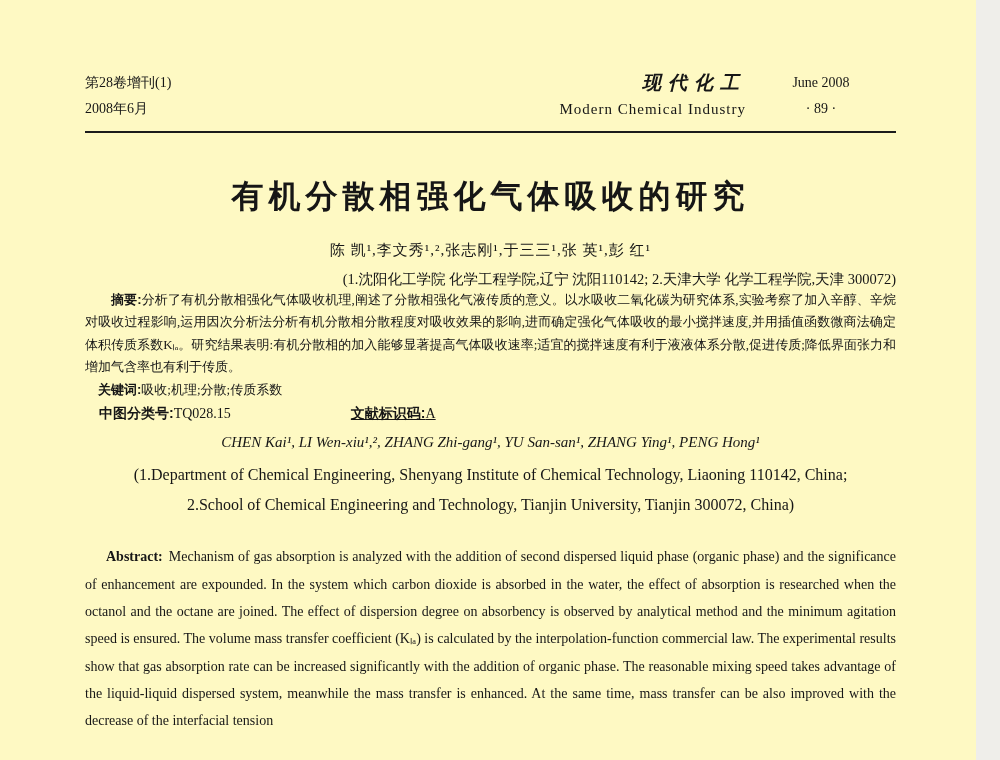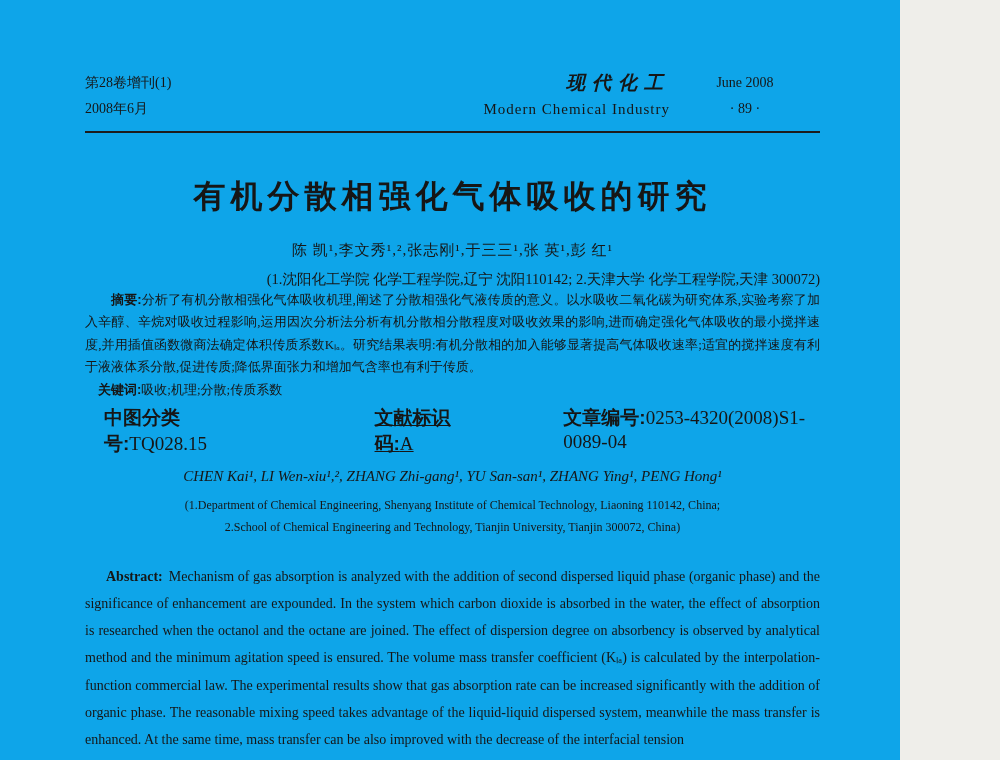--- a/index.html
+++ b/index.html
@@ -4,23 +4,23 @@
 <style>
   * { margin: 0; padding: 0; box-sizing: border-box; }
   html, body { width: 1000px; height: 760px; }
   body {
     background: #efeeea;
     font-family: "Liberation Serif", serif;
     color: #161616;
     overflow: hidden;
   }
   .page {
-    width: 900px;
+    width: 976px;
     height: 760px;
-    background: #0ea5e9;
+    background: #fef9c3;
     position: relative;
     overflow: hidden;
   }
   .content { padding: 70px 80px 0 85px; }
 
   
   .header {
     display: flex;
     align-items: flex-start;
     border-bottom: 2px solid #1c1c1c;
@@ -60,21 +60,21 @@
     font-family: "Liberation Sans", sans-serif;
     font-weight: bold;
   }
   .keywords {
     margin-top: 3px;
     font-size: 13px;
     padding-left: 1em;
   }
   .clc-row {
     margin-top: 6px;
-    font-size: 19px;
+    font-size: 14px;
     padding-left: 1em;
     display: flex;
     align-items: baseline;
   }
   .clc-item.second { margin-left: 120px; text-decoration: underline; }
   .clc-item.third  { margin-left: 92px; }
 
   
   .title-en {
     margin-top: 26px;
@@ -84,21 +84,21 @@
   }
   .authors-en {
     margin-top: 11px;
     text-align: center;
     font-size: 15px;
     font-style: italic;
   }
   .affil-en {
     margin-top: 9px;
     text-align: center;
-    font-size: 12px;
+    font-size: 16px;
     line-height: 1.85;
   }
   .abstract-en {
     margin-top: 24px;
     font-size: 14px;
     line-height: 1.95;
     text-align: justify;
     text-indent: 1.5em;
   }
   .abstract-en .label { font-weight: bold; margin-right: 6px; }
@@ -130,21 +130,20 @@
 
     <p class="affil-cn">(1.沈阳化工学院 化学工程学院,辽宁 沈阳110142; 2.天津大学 化学工程学院,天津 300072)</p>
 
     <p class="abstract-cn"><span class="cn-bold">摘要:</span><span>分析了有机分散相强化气体吸收机理,阐述了分散相强化气液传质的意义。以水吸收二氧化碳为研究体系,实验考察了加入辛醇、辛烷对吸收过程影响,运用因次分析法分析有机分散相分散程度对吸收效果的影响,进而确定强化气体吸收的最小搅拌速度,并用插值函数微商法确定体积传质系数Kₗₐ。研究结果表明:有机分散相的加入能够显著提高气体吸收速率;适宜的搅拌速度有利于液液体系分散,促进传质;降低界面张力和增加气含率也有利于传质。</span></p>
 
     <p class="keywords"><span class="cn-bold">关键词:</span><span>吸收;机理;分散;传质系数</span></p>
 
     <div class="clc-row">
       <span class="clc-item first"><span class="cn-bold">中图分类号:</span><span>TQ028.15</span></span>
       <span class="clc-item second"><span class="cn-bold">文献标识码:</span><span>A</span></span>
-      <span class="clc-item third"><span class="cn-bold">文章编号:</span><span>0253-4320(2008)S1-0089-04</span></span>
     </div>
 
 
     <p class="authors-en">CHEN Kai¹, LI Wen-xiu¹,², ZHANG Zhi-gang¹, YU San-san¹, ZHANG Ying¹, PENG Hong¹</p>
 
     <p class="affil-en">
       <span style="display:block">(1.Department of Chemical Engineering, Shenyang Institute of Chemical Technology, Liaoning 110142, China;</span>
       <span style="display:block">2.School of Chemical Engineering and Technology, Tianjin University, Tianjin 300072, China)</span>
     </p>
 

